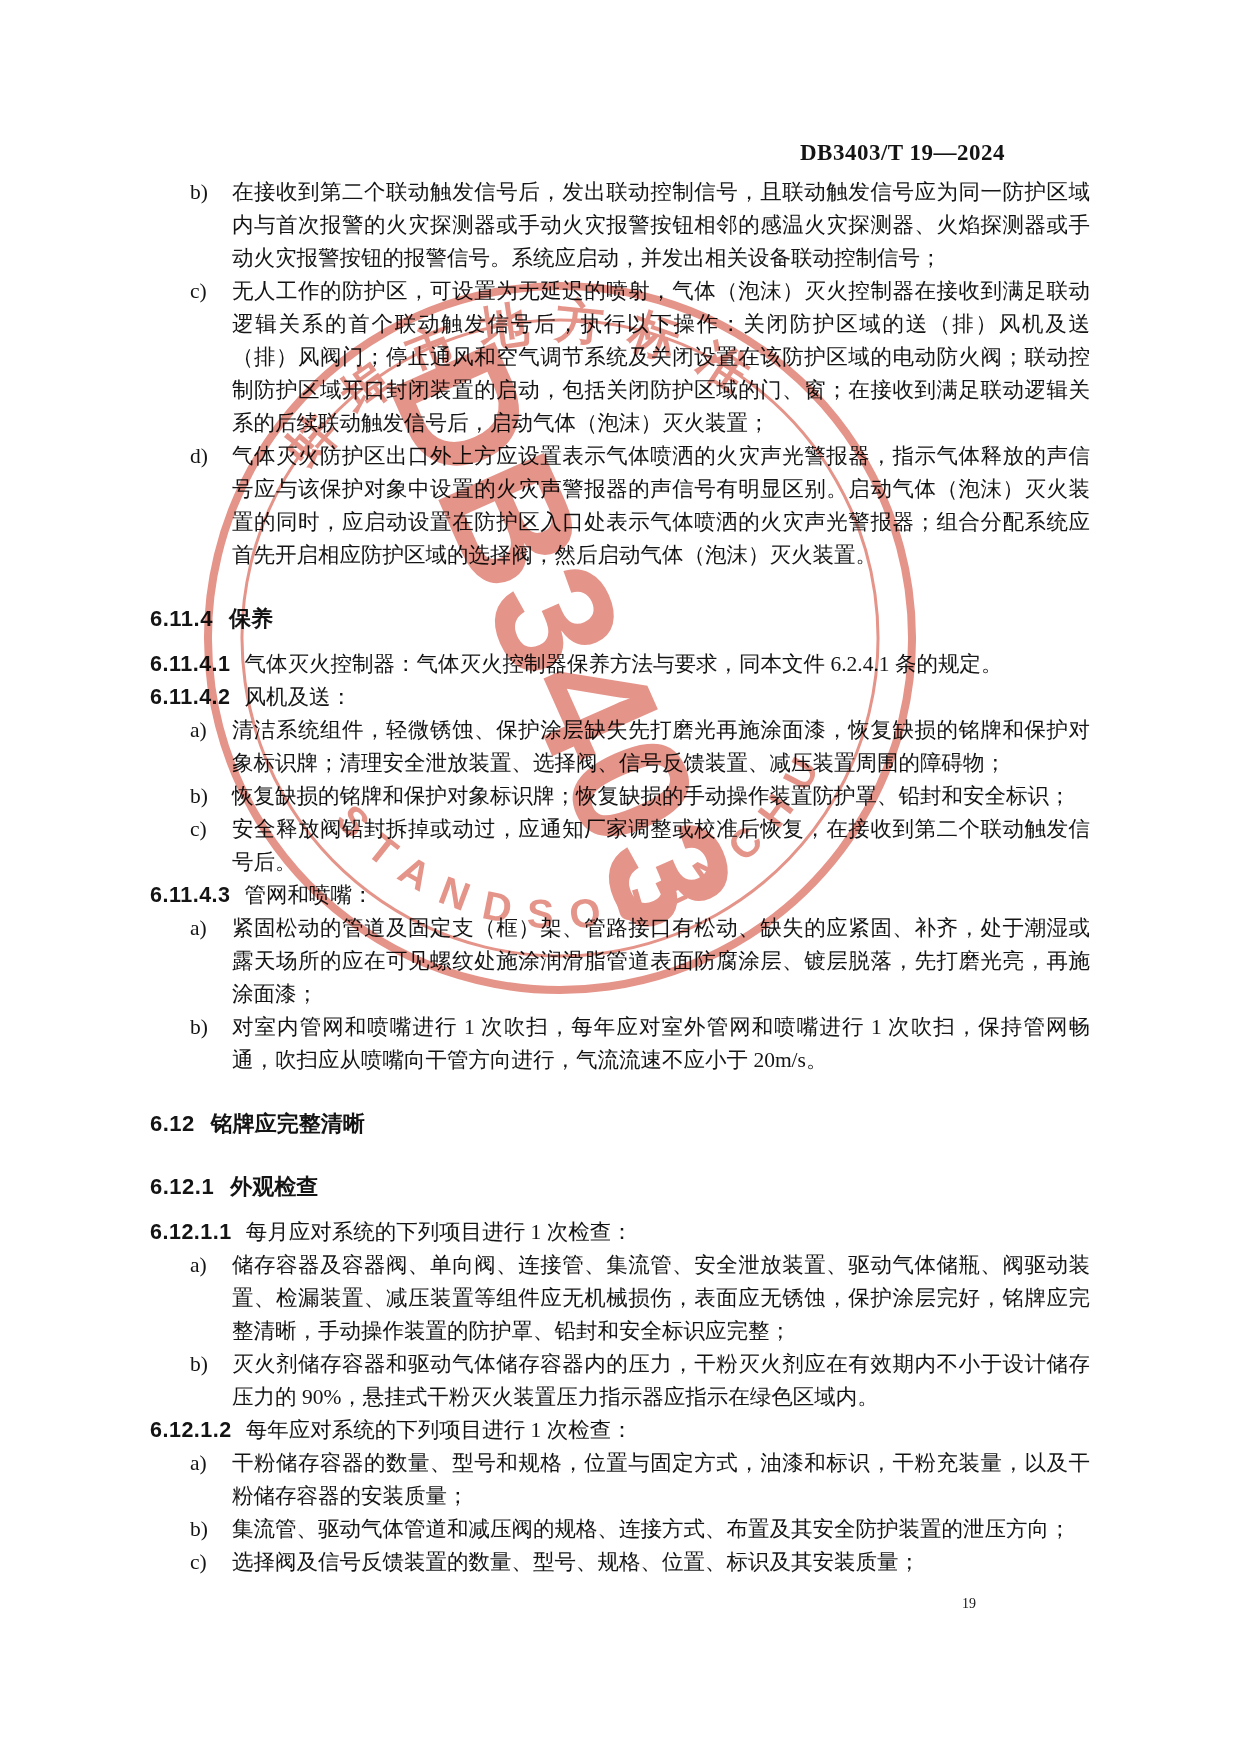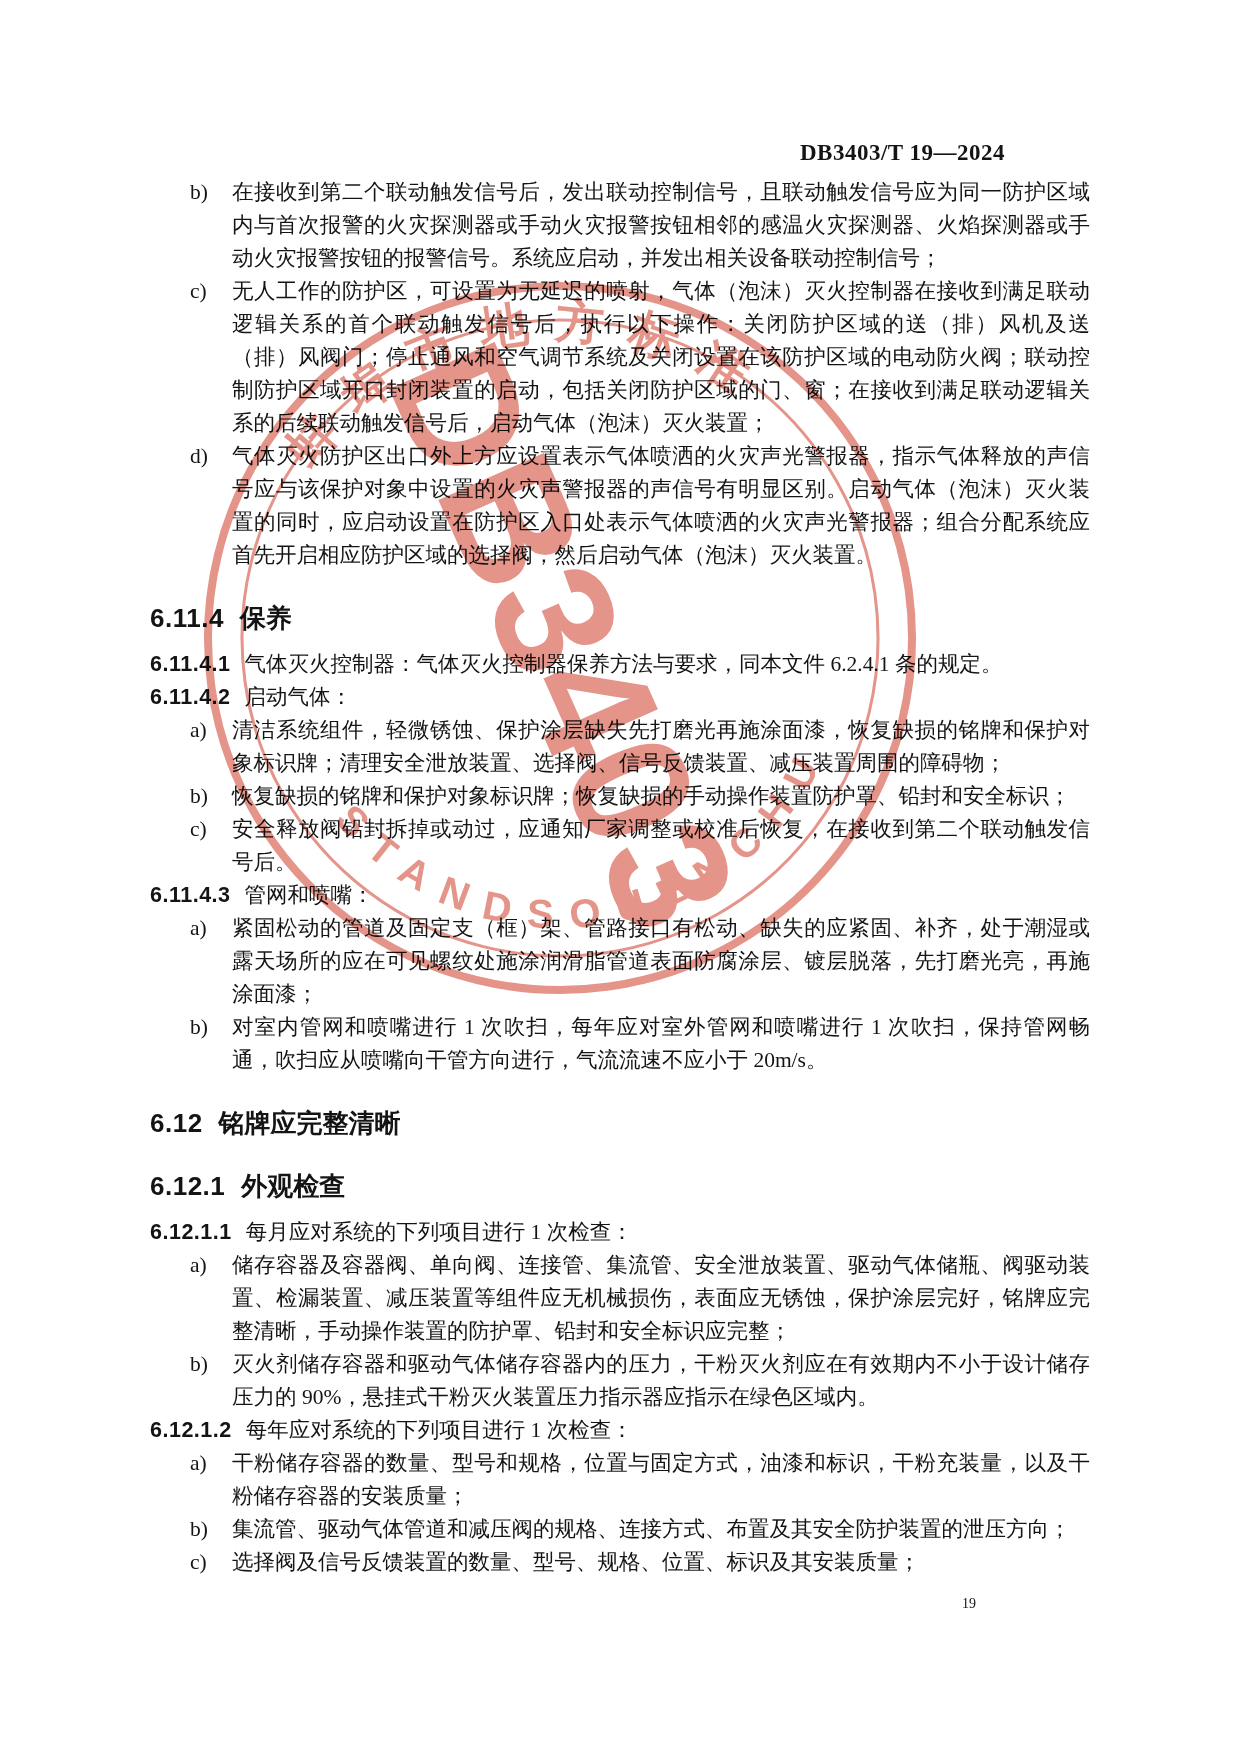--- a/index.html
+++ b/index.html
@@ -44,21 +44,21 @@
     font-family: "Liberation Sans", "DejaVu Sans", sans-serif;
     font-weight: bold;
     margin-right: 14px;
     letter-spacing: 0.5px;
   }
   .heading {
     font-family: "Liberation Sans", "DejaVu Sans", sans-serif;
     font-weight: bold;
     margin-top: 30px;
     margin-bottom: 13px;
-    font-size: 26px;
+    font-size: 22px;
   }
   .h-num { margin-right: 16px; letter-spacing: 0.5px; }
   .page-number {
     position: absolute;
     top: 1596px;
     left: 962px;
     font-size: 14px;
   }
   .stamp {
     position: absolute;
@@ -91,21 +91,21 @@
       <div class="list-item">
         <span class="li-label">c)</span>
         <span class="li-text">无人工作的防护区，可设置为无延迟的喷射，气体（泡沫）灭火控制器在接收到满足联动逻辑关系的首个联动触发信号后，执行以下操作：关闭防护区域的送（排）风机及送（排）风阀门；停止通风和空气调节系统及关闭设置在该防护区域的电动防火阀；联动控制防护区域开口封闭装置的启动，包括关闭防护区域的门、窗；在接收到满足联动逻辑关系的后续联动触发信号后，启动气体（泡沫）灭火装置；</span>
       </div>
       <div class="list-item">
         <span class="li-label">d)</span>
         <span class="li-text">气体灭火防护区出口外上方应设置表示气体喷洒的火灾声光警报器，指示气体释放的声信号应与该保护对象中设置的火灾声警报器的声信号有明显区别。启动气体（泡沫）灭火装置的同时，应启动设置在防护区入口处表示气体喷洒的火灾声光警报器；组合分配系统应首先开启相应防护区域的选择阀，然后启动气体（泡沫）灭火装置。</span>
       </div>
       <div class="heading h3"><span class="h-num">6.11.4</span><span class="h-title">保养</span></div>
       <p class="clause"><span class="c-num">6.11.4.1</span><span class="c-text">气体灭火控制器：气体灭火控制器保养方法与要求，同本文件 6.2.4.1 条的规定。</span></p>
-      <p class="clause"><span class="c-num">6.11.4.2</span><span class="c-text">启动气体：</span></p>
+      <p class="clause"><span class="c-num">6.11.4.2</span><span class="c-text">风机及送：</span></p>
       <div class="list-item">
         <span class="li-label">a)</span>
         <span class="li-text">清洁系统组件，轻微锈蚀、保护涂层缺失先打磨光再施涂面漆，恢复缺损的铭牌和保护对象标识牌；清理安全泄放装置、选择阀、信号反馈装置、减压装置周围的障碍物；</span>
       </div>
       <div class="list-item">
         <span class="li-label">b)</span>
         <span class="li-text">恢复缺损的铭牌和保护对象标识牌；恢复缺损的手动操作装置防护罩、铅封和安全标识；</span>
       </div>
       <div class="list-item">
         <span class="li-label">c)</span>

